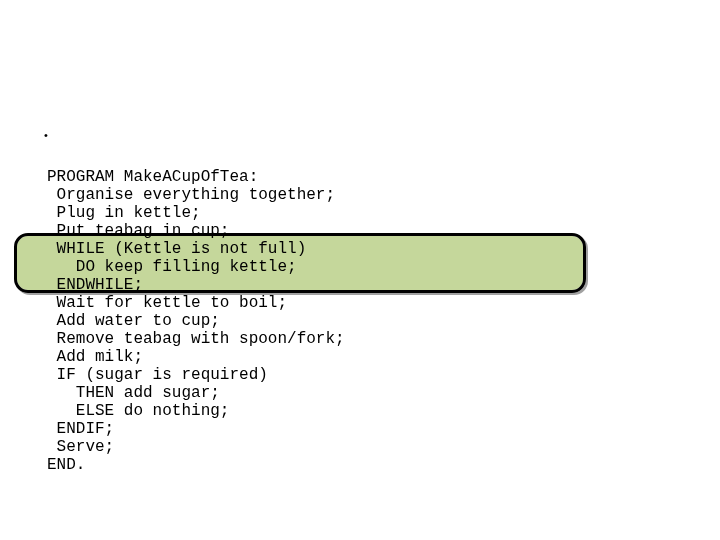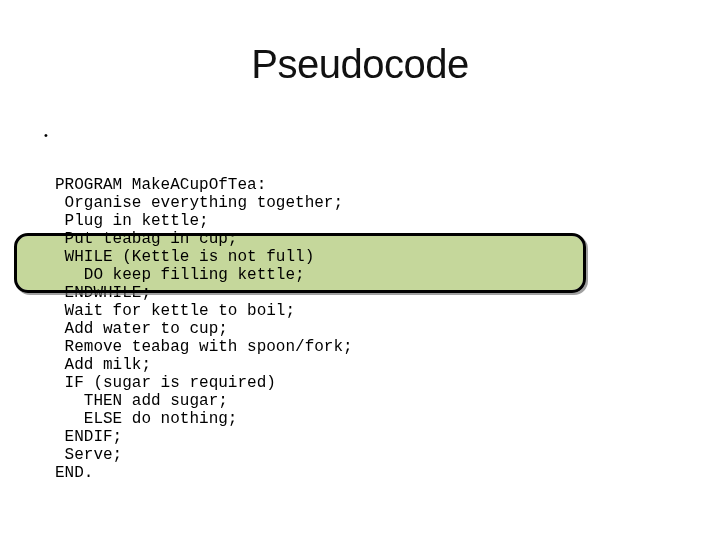--- a/index.html
+++ b/index.html
@@ -47,21 +47,21 @@
   .code-area {
     position: absolute;
     left: 0;
     top: 164px;
     width: 720px;
     height: 340px;
   }
   .code {
     position: relative;
     z-index: 1;
-    margin: 12px;
+    margin: 4px;
     padding: 0 0 0 43px;
     font-family: "Liberation Mono", "DejaVu Sans Mono", monospace;
     font-size: 16px;
     line-height: 18px;
     color: #000000;
     white-space: pre;
   }
   .code-line {
     height: 18px;
     white-space: pre;
@@ -89,21 +89,20 @@
     box-shadow: 2px 2px 0 rgba(110, 110, 110, 0.65);
     background: transparent;
     pointer-events: none;
   }
 </style>
 </head>
 <body>
 
 <div class="slide">
 
-  <h1 class="title">Pseudocode</h1>
 
   <div class="bullet-row">
     <span class="bullet-glyph">•</span>
   </div>
 
   <div class="code-area">
 
     <div class="hl-fill" style="background: rgb(197, 215, 155);"></div>
 
     <pre class="code"><div class="code-line">PROGRAM MakeACupOfTea:</div><div class="code-line"> Organise everything together;</div><div class="code-line"> Plug in kettle;</div><div class="code-line"> Put teabag in cup;</div><div class="code-line"> WHILE (Kettle is not full)</div><div class="code-line">   DO keep filling kettle;</div><div class="code-line"> ENDWHILE;</div><div class="code-line"> Wait for kettle to boil;</div><div class="code-line"> Add water to cup;</div><div class="code-line"> Remove teabag with spoon/fork;</div><div class="code-line"> Add milk;</div><div class="code-line"> IF (sugar is required)</div><div class="code-line">   THEN add sugar;</div><div class="code-line">   ELSE do nothing;</div><div class="code-line"> ENDIF;</div><div class="code-line"> Serve;</div><div class="code-line">END.</div></pre>

